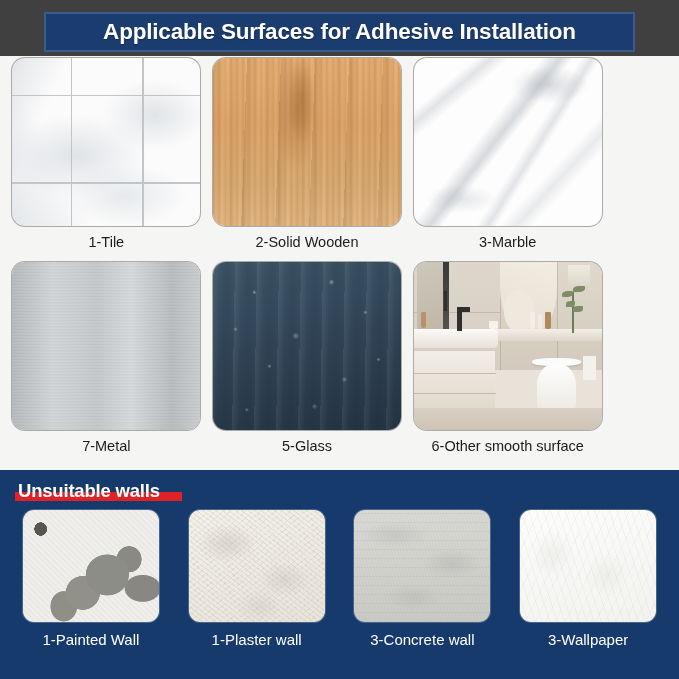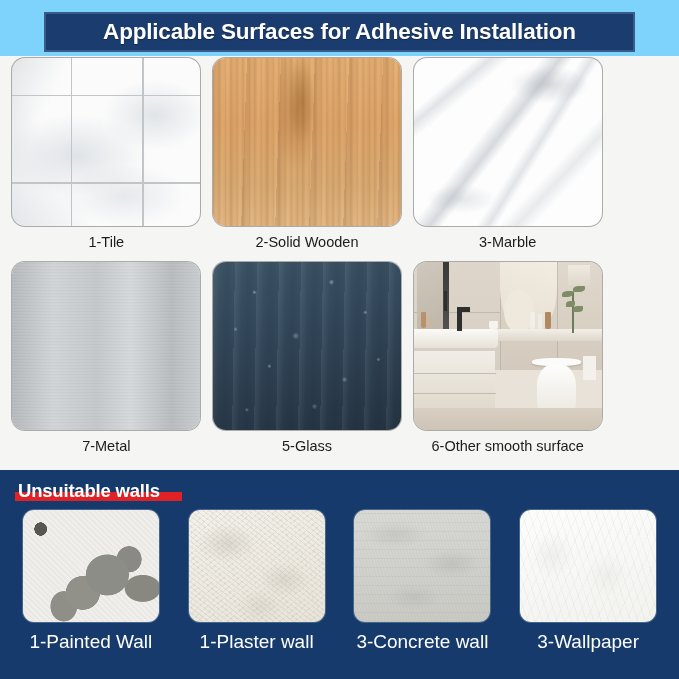--- a/index.html
+++ b/index.html
@@ -9,21 +9,21 @@
     background: #ffffff;
   }
   body {
     font-family: "Liberation Sans", sans-serif;
   }
 
   .infographic {
     position: relative;
     width: 679px;
     height: 679px;
-    background: #7dd3fc;
+    background: #404040;
     overflow: hidden;
   }
 
   
   .header-banner {
     position: absolute;
     left: 44px;
     top: 12px;
     width: 591px;
     height: 40px;
@@ -254,21 +254,21 @@
   .swatch-b {
     width: 136px;
     height: 112px;
     border-radius: 11px;
     overflow: hidden;
     position: relative;
     box-shadow: 0 0 0 1px rgba(255,255,255,0.22);
   }
   .cell-label-b {
     margin-top: 9px;
-    font-size: 19px;
+    font-size: 15px;
     color: #ffffff;
     text-align: left;
     white-space: nowrap;
   }
 
   
   .sw-painted {
     background:
       radial-gradient(ellipse 26% 30% at 62% 58%, #8d8d88 0%, #8d8d88 60%, rgba(0,0,0,0) 62%),
       radial-gradient(ellipse 20% 24% at 44% 74%, #919189 0%, #919189 62%, rgba(0,0,0,0) 64%),

